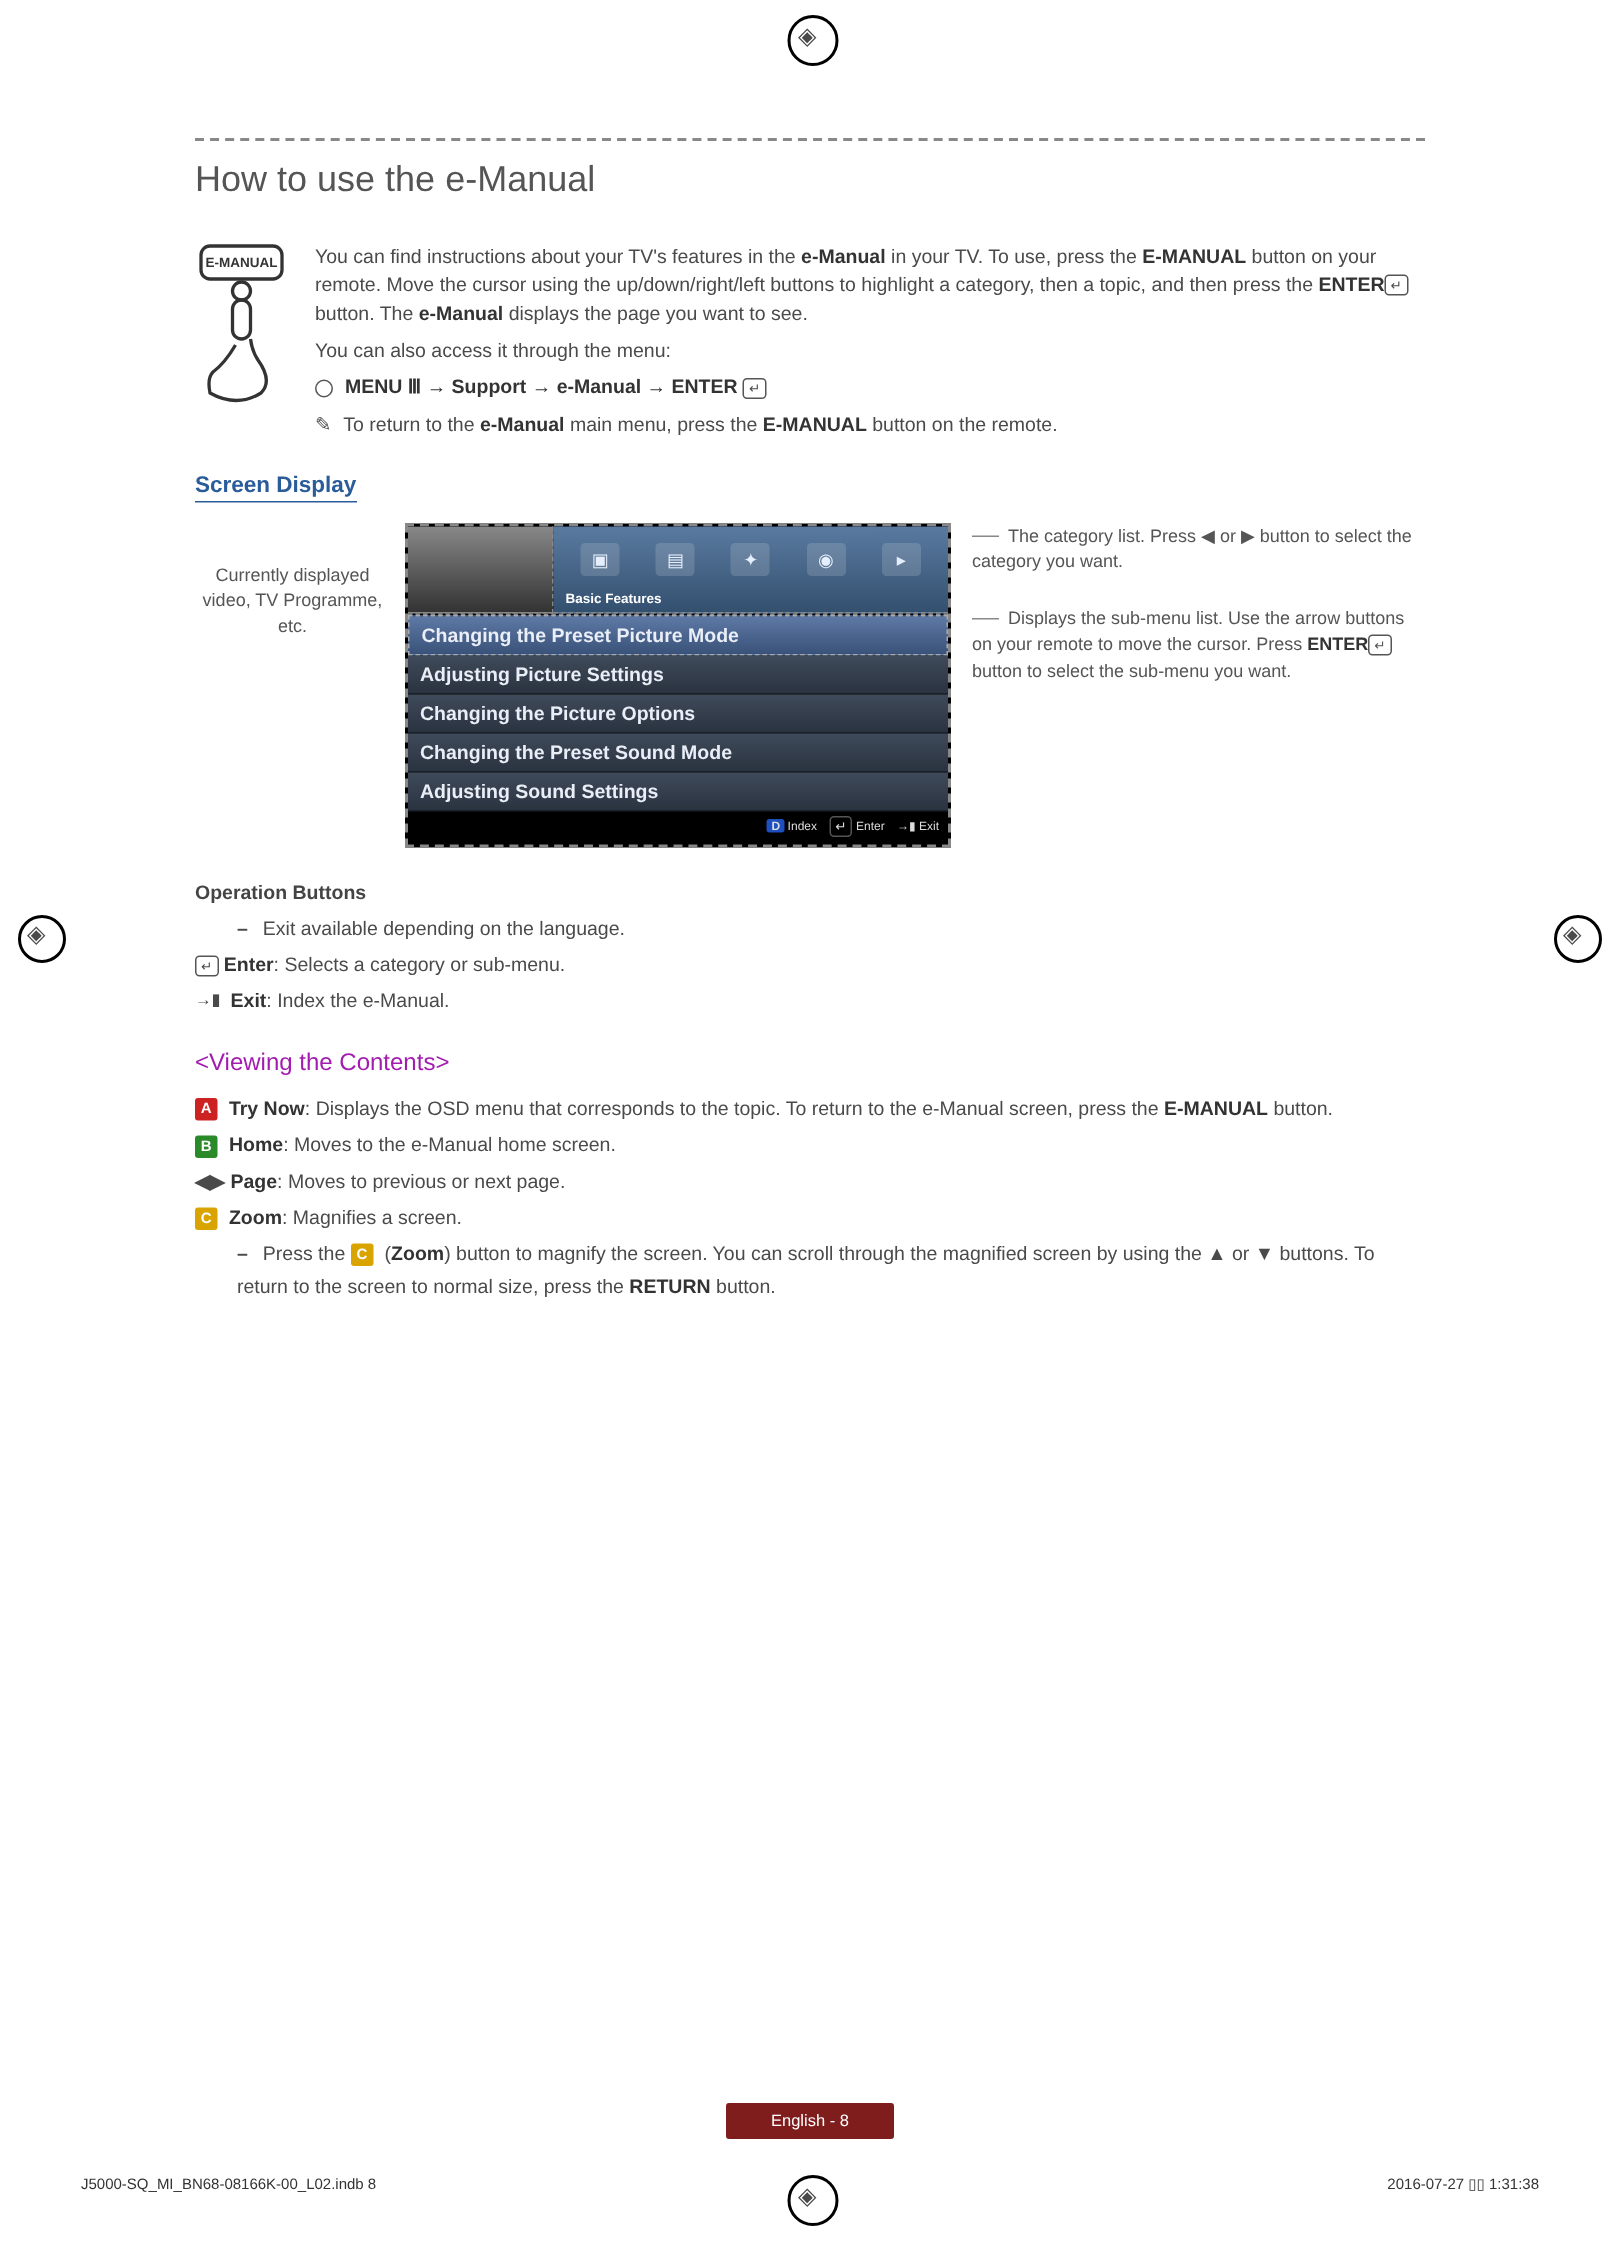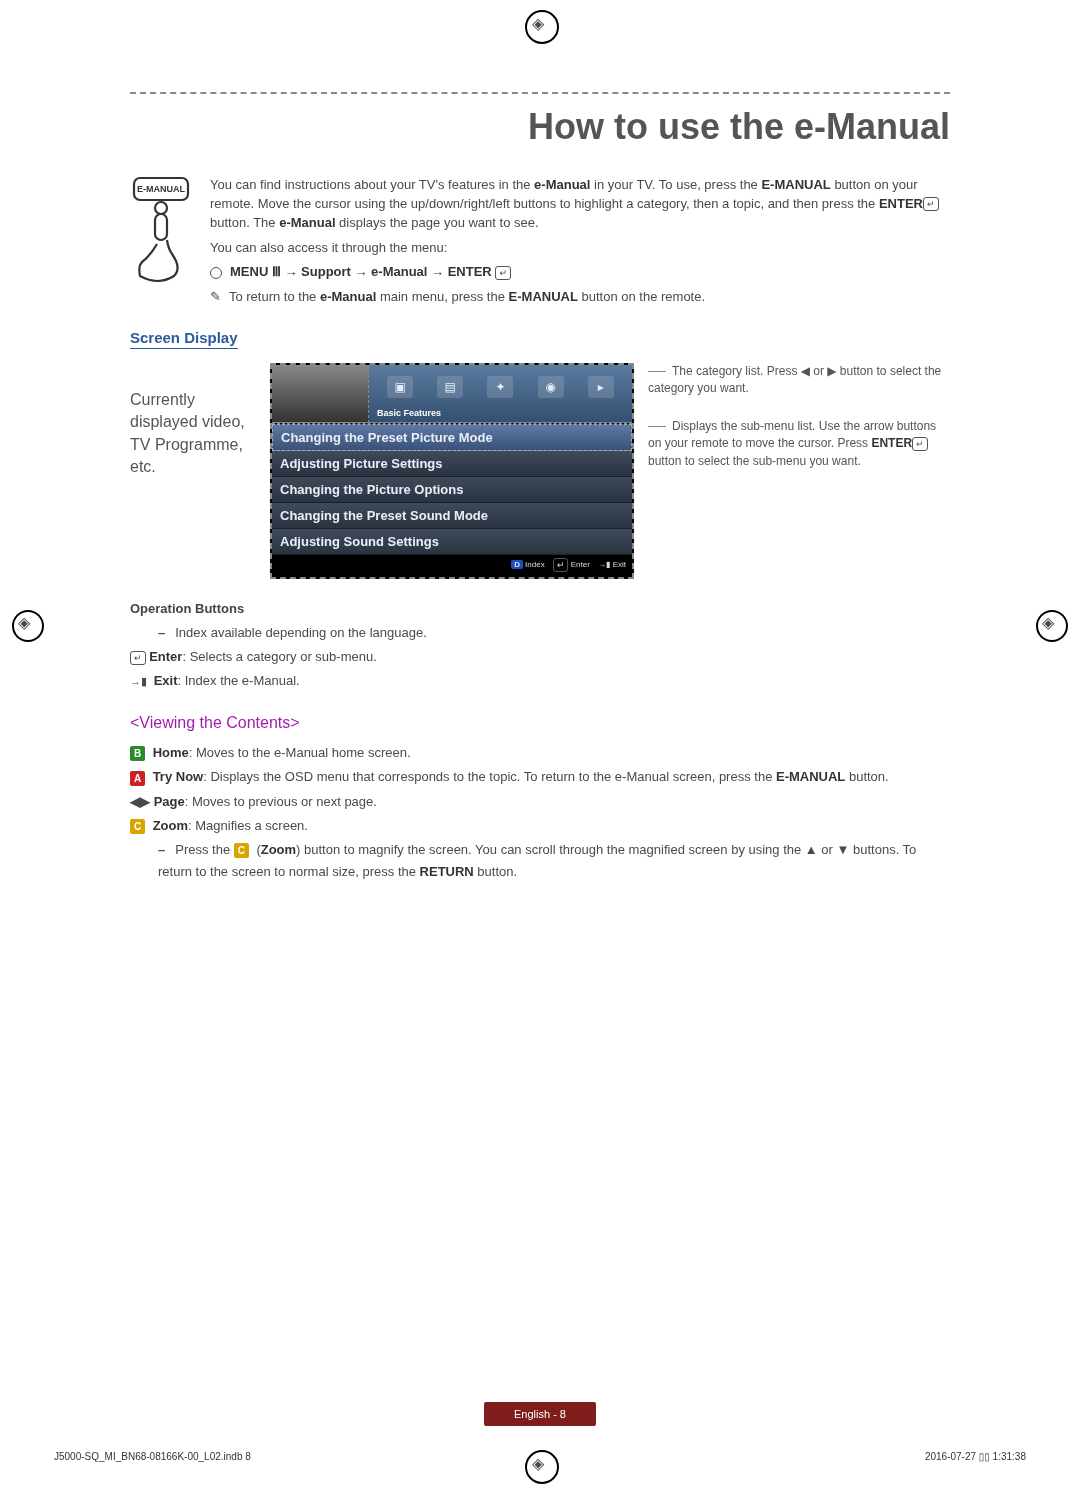--- a/index.html
+++ b/index.html
@@ -29,25 +29,24 @@
     position: absolute;
     left: 130px;
     top: 92px;
     width: 820px;
   }
   .dashed-rule {
     border-top: 2px dashed #888;
     margin-bottom: 12px;
   }
   h1.title {
-    font-size: 36px;
-    font-weight: 700;
+    font-size: 24px;
+    font-weight: 400;
     color: #555;
     margin: 0 0 28px 0;
-    text-align: right;
   }
   .intro-row {
     display: flex;
     gap: 18px;
   }
   .remote-icon {
     flex: 0 0 62px;
   }
   .remote-svg {
     width: 62px;
@@ -71,22 +70,22 @@
     padding-bottom: 2px;
     margin: 22px 0 14px 0;
     text-align: center;
   }
   .diagram-row {
     display: flex;
     align-items: flex-start;
   }
   .diag-left {
     width: 130px;
-    text-align: left;
-    font-size: 16px;
+    text-align: center;
+    font-size: 12px;
     color: #555;
     padding-right: 10px;
     padding-top: 26px;
     line-height:1.4;
   }
   .mockup {
     width: 360px;
     border: 2px dashed #888;
     background: #000;
     padding: 0;
@@ -279,41 +278,41 @@
     </div>
     <div class="diag-right">
       <p><span class="lead-in"></span><span>The category list. Press ◀ or ▶ button to select the category you want.</span></p>
       <p><span class="lead-in"></span><span>Displays the sub-menu list. Use the arrow buttons on your remote to move the cursor. Press </span><b>ENTER</b><span class="enter-chip">↵</span><span> button to select the sub-menu you want.</span></p>
     </div>
   </div>
 
   <div class="ops-head">Operation Buttons</div>
   <div class="ops-list">
     <div class="row sub">
-      <span class="dash">–</span><span>Index available depending on the language.</span>
+      <span class="dash">–</span><span>Exit available depending on the language.</span>
     </div>
     <div class="row">
       <span class="enter-chip">↵</span>
       <b>Enter</b><span>: Selects a category or sub-menu.</span>
     </div>
     <div class="row">
       <span class="exit-chip">→▮</span>
       <b>Exit</b><span>: Index the e-Manual.</span>
     </div>
   </div>
 
   <div class="viewing-head">&lt;Viewing the Contents&gt;</div>
   <div class="ops-list">
     <div class="row">
+      <span class="letter-box red">A</span>
+      <b>Try Now</b><span>: Displays the OSD menu that corresponds to the topic. To return to the e-Manual screen, press the </span><b>E-MANUAL</b><span> button.</span>
+    </div>
+    <div class="row">
       <span class="letter-box green">B</span>
       <b>Home</b><span>: Moves to the e-Manual home screen.</span>
-    </div>
-    <div class="row">
-      <span class="letter-box red">A</span>
-      <b>Try Now</b><span>: Displays the OSD menu that corresponds to the topic. To return to the e-Manual screen, press the </span><b>E-MANUAL</b><span> button.</span>
     </div>
     <div class="row">
       <span style="font-weight:bold;">◀▶</span>
       <b>Page</b><span>: Moves to previous or next page.</span>
     </div>
     <div class="row">
       <span class="letter-box yellow">C</span>
       <b>Zoom</b><span>: Magnifies a screen.</span>
     </div>
     <div class="row sub">

